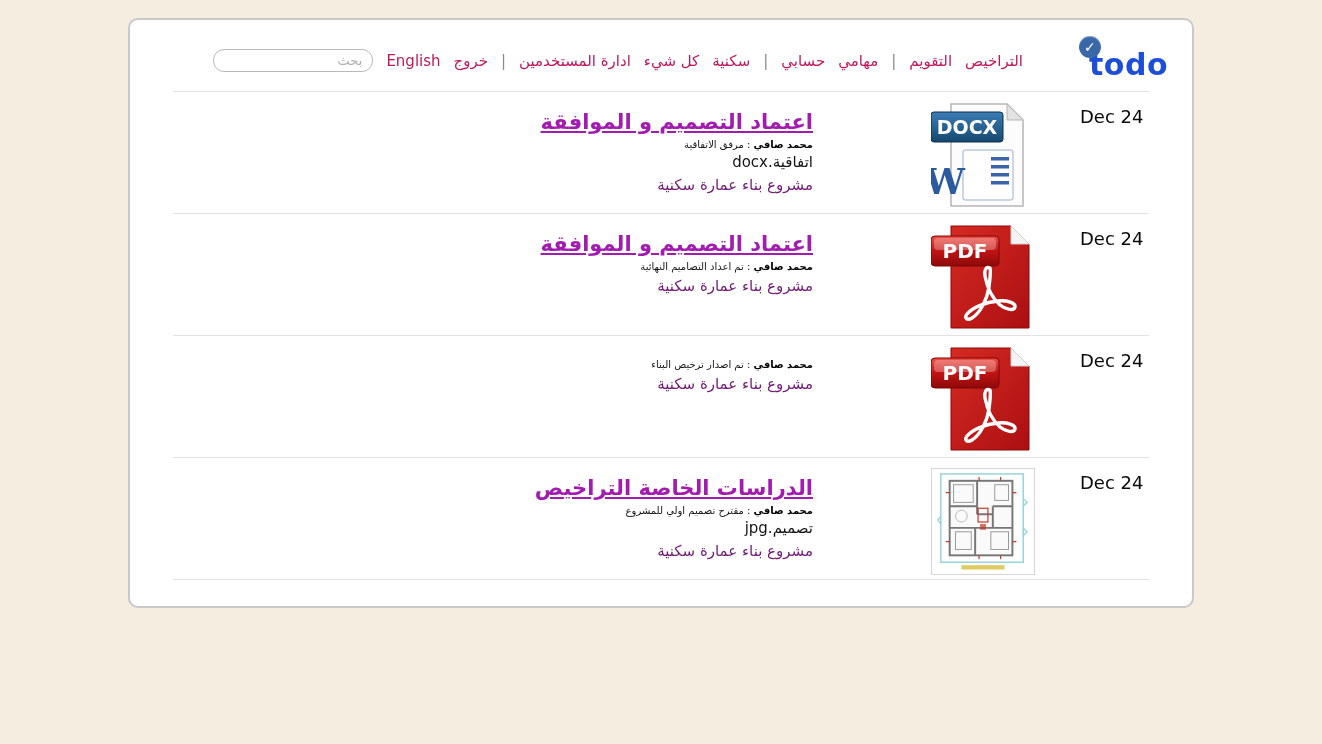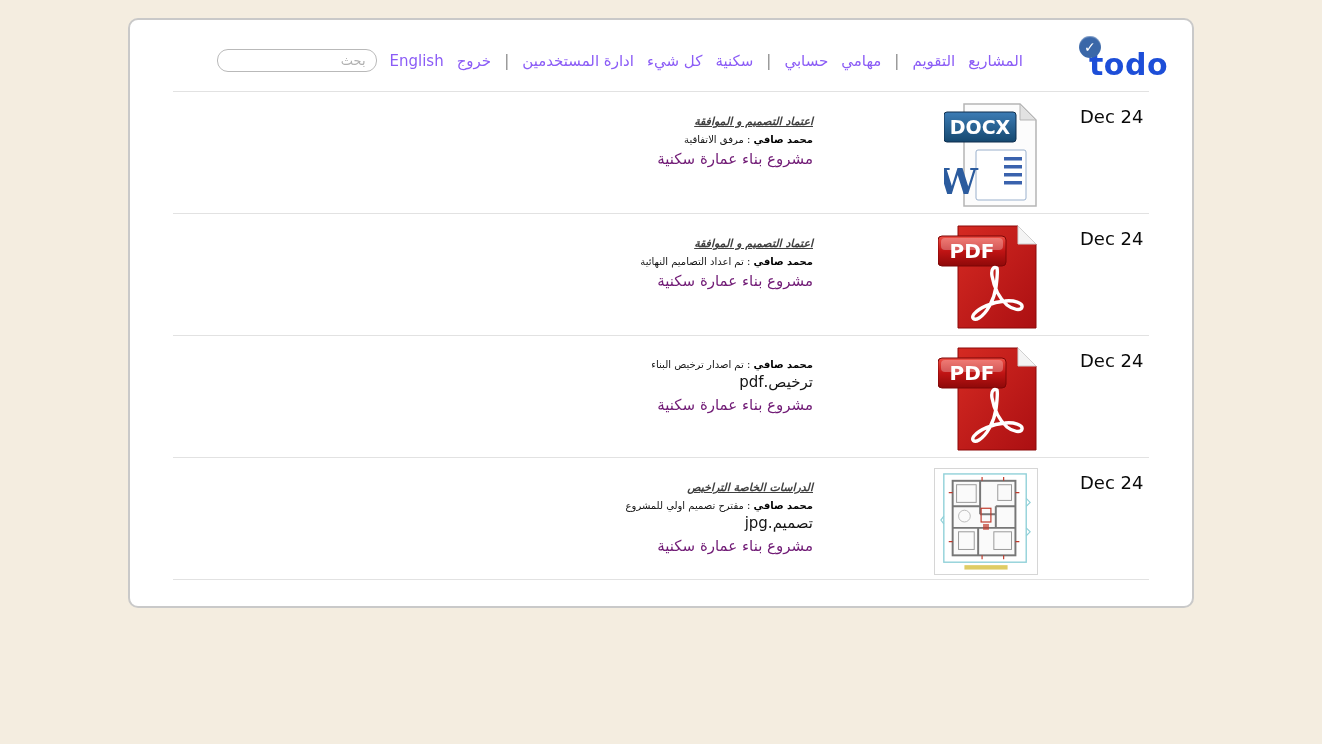--- a/index.html
+++ b/index.html
@@ -27,38 +27,38 @@
   .logo { position:relative; direction:ltr; margin-left:56px; padding:8px 0 0 10px; cursor:pointer; }
   .logo-text { font-size:30px; font-weight:bold; color:#1d4ed8; letter-spacing:0.5px; line-height:30px; }
   .logo-check {
     position:absolute; top:-6px; left:0px;
     width:22px; height:22px; border-radius:50%;
     background:#3a67a8; color:#fff;
     font-size:14px; font-weight:bold; text-align:center; line-height:22px;
     box-shadow:inset 0 1px 1px rgba(255,255,255,.4);
   }
   .nav { display:flex; align-items:center; gap:13px; font-size:15px; white-space:nowrap; }
-  .nav a { color:#8b5cf6; text-decoration:none; cursor:pointer; }
+  .nav a { color:#be185d; text-decoration:none; cursor:pointer; }
   .pipe { color:#8a8a8a; }
   .search-input {
     width:160px; height:23px;
     border:1px solid #b9b9b9; border-radius:11px;
     padding:2px 10px;
     font-size:13px; direction:rtl;
     outline:none; color:#444;
     font-family:"DejaVu Sans", sans-serif;
   }
   .search-input::placeholder { color:#b0b0b0; }
   
   .divider { height:1px; background:#e2e2e2; margin:0 43px; }
   .row { display:flex; height:121px; padding:10px 44px 0 30px; }
   .col-date { flex:0 0 68px; font-size:18px; color:#0a0a0a; padding-top:4px; text-align:left; direction:ltr; }
-  .col-icon { flex:0 0 107px; margin:0 42px 0 118px; display:flex; justify-content:flex-start; align-items:flex-start; cursor:pointer; }
+  .col-icon { flex:0 0 107px; margin:0 42px 0 118px; display:flex; justify-content:flex-end; align-items:flex-start; cursor:pointer; }
   .col-text { flex:1; padding-top:8px; }
-  .title a { color:#404040; font-weight:bold; font-size:11px; text-decoration:underline; cursor:pointer;font-style:italic; }
+  .title a { color:#a21caf; font-weight:bold; font-size:21px; text-decoration:underline; cursor:pointer; }
   .meta { font-size:10px; color:#141414; margin-top:5px; }
   .author { font-weight:bold; color:#000; }
   .filename { font-size:15px; color:#141414; margin-top:3px; }
   .project { font-size:15px; color:#701a75; margin-top:5px; }
   .thumb { border:1px solid #d6d6d6; background:#fff; }
 </style>
 </head>
 <body>
 
 <svg width="0" height="0" style="position:absolute" aria-hidden="true">
@@ -80,21 +80,21 @@
 </svg>
 
 <div class="card">
 
   <div class="header">
     <div class="logo">
       <span class="logo-check">✓</span>
       <span class="logo-text">todo</span>
     </div>
     <nav class="nav">
-      <a>المشاريع</a>
+      <a>التراخيص</a>
       <a>التقويم</a>
       <span class="pipe">|</span>
       <a>مهامي</a>
       <a>حسابي</a>
       <span class="pipe">|</span>
       <a>سكنية</a>
       <a>كل شيء</a>
       <a>ادارة المستخدمين</a>
       <span class="pipe">|</span>
       <a>خروج</a>
@@ -117,20 +117,21 @@
         <text x="34" y="92" font-size="36" font-weight="bold" fill="#2b5b9e" font-family="DejaVu Serif, serif">W</text>
         <rect x="60" y="55" width="18" height="3.5" fill="#3a62ad"></rect>
         <rect x="60" y="63" width="18" height="3.5" fill="#3a62ad"></rect>
         <rect x="60" y="71" width="18" height="3.5" fill="#3a62ad"></rect>
         <rect x="60" y="79" width="18" height="3.5" fill="#3a62ad"></rect>
       </svg>
     </div>
     <div class="col-text">
       <div class="title"><a href="#">اعتماد التصميم و الموافقة</a></div>
       <div class="meta"><span class="author">محمد صافي</span><span> : </span><span>مرفق الاتفاقية</span></div>
+      <div class="filename">اتفاقية.docx</div>
       <div class="project">مشروع بناء عمارة سكنية</div>
     </div>
   </div>
 
   <div class="divider"></div>
 
   <div class="row">
     <div class="col-date">Dec 24</div>
     <div class="col-icon">
       <svg width="100" height="107" viewBox="0 0 100 107">
@@ -158,21 +159,20 @@
         <path d="M20 2 H80 L98 20 V104 H20 Z" fill="url(#gradRed)" stroke="#8c0808" stroke-width="1"></path>
         <path d="M80 2 L80 20 L98 20 Z" fill="#f4f4f4" stroke="#cfcfcf" stroke-width="1"></path>
         <rect x="0" y="12" width="68" height="30" rx="4" fill="url(#gradBadgeRed)" stroke="#7c0606"></rect>
         <rect x="3" y="14" width="62" height="12" rx="4" fill="rgba(255,255,255,0.28)"></rect>
         <text x="34" y="34" text-anchor="middle" font-size="20" font-weight="bold" fill="#ffffff" font-family="DejaVu Sans, sans-serif">PDF</text>
         <path d="M59 44 C55 42 53 46 54 52 C56 63 61 74 69 81 C75 86 83 87 84 83 C85 79 76 76 67 77 C54 78 41 84 36 90 C33 94 36 97 41 94 C49 89 56 76 58 63 C59 55 60 48 59 44 Z" fill="none" stroke="#ffffff" stroke-width="3.4" stroke-linejoin="round" stroke-linecap="round"></path>
       </svg>
     </div>
     <div class="col-text">
       <div class="meta"><span class="author">محمد صافي</span><span> : </span><span>تم اصدار ترخيص البناء</span></div>
-      <div class="filename">ترخيص.pdf</div>
       <div class="project">مشروع بناء عمارة سكنية</div>
     </div>
   </div>
 
   <div class="divider"></div>
 
   <div class="row">
     <div class="col-date">Dec 24</div>
     <div class="col-icon">
       <svg class="thumb" width="104" height="107" viewBox="0 0 104 107">

